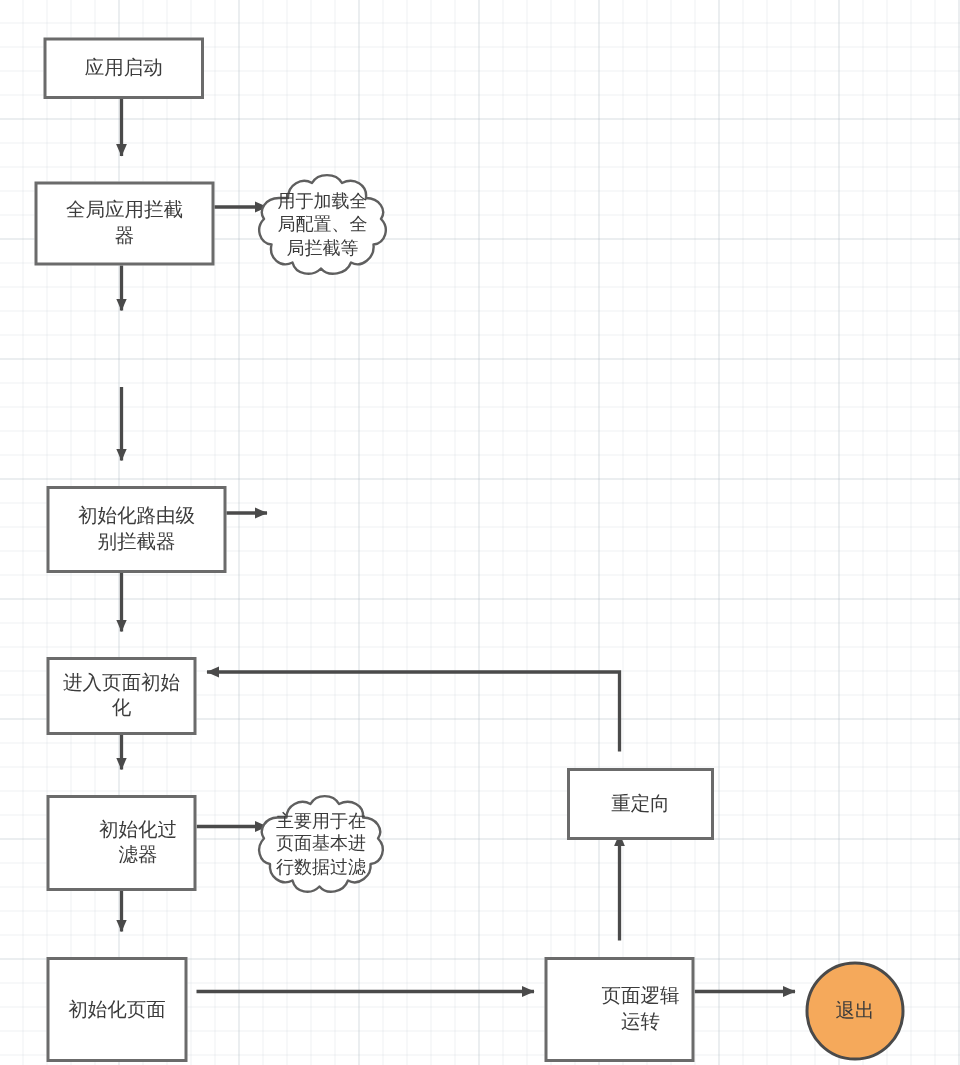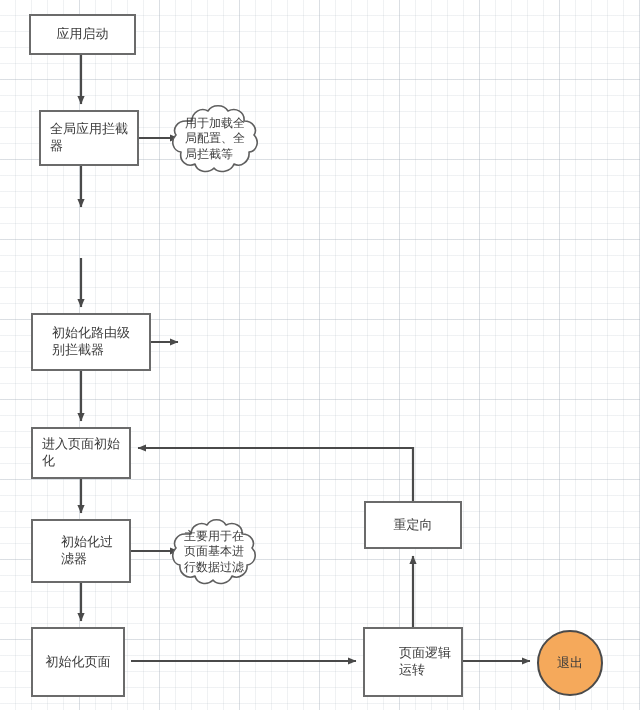--- a/index.html
+++ b/index.html
@@ -35,23 +35,24 @@
     width: 640px;
     height: 710px;
     pointer-events: none;
   }
   .node {
     position: absolute;
     box-sizing: border-box;
     display: flex;
     align-items: center;
     justify-content: center;
-    text-align: left;
+    text-align: center;
     color: #3b3b3b;
     line-height: 1.28;
+    margin-top: 11px;
   }
   .process {
     background: #ffffff;
     border: 2px solid #6b6b6b;
     font-size: 13px;
   }
   .process .label {
     padding: 0 6px;
     white-space: pre-line;
   }
@@ -116,21 +117,21 @@
       <path d="M413,627 L413,556" marker-end="url(#arrowhead)"></path>
 
       <path d="M413,501 L413,448 L138,448" marker-end="url(#arrowhead)"></path>
     </g>
   </svg>
 
   <div class="node process" style="left:29px; top:14px; width:107px; height:41px;">
     <span class="label">应用启动</span>
   </div>
 
-  <div class="node process" style="left:39px; top:110px; width:100px; height:56px;">
+  <div class="node process" style="left:23px; top:110px; width:120px; height:56px;">
     <span class="label">全局应用拦截
 器</span>
   </div>
 
 
   <div class="node process" style="left:31px; top:313px; width:120px; height:58px;">
     <span class="label">初始化路由级
 别拦截器</span>
   </div>
 
@@ -140,21 +141,21 @@
   </div>
 
   <div class="node process" style="left:31px; top:519px; width:100px; height:64px;padding-left:22px;">
     <span class="label">初始化过滤器</span>
   </div>
 
   <div class="node process" style="left:31px; top:627px; width:94px; height:70px;">
     <span class="label">初始化页面</span>
   </div>
 
-  <div class="node process" style="left:364px; top:501px; width:98px; height:48px;">
+  <div class="node process" style="left:378px; top:501px; width:98px; height:48px;">
     <span class="label">重定向</span>
   </div>
 
   <div class="node process" style="left:363px; top:627px; width:100px; height:70px;padding-left:28px;">
     <span class="label">页面逻辑运转</span>
   </div>
 
   <div class="node terminator" style="left:537px; top:630px; width:66px; height:66px; background:#F5A95B;">
     <span class="label">退出</span>
   </div>

